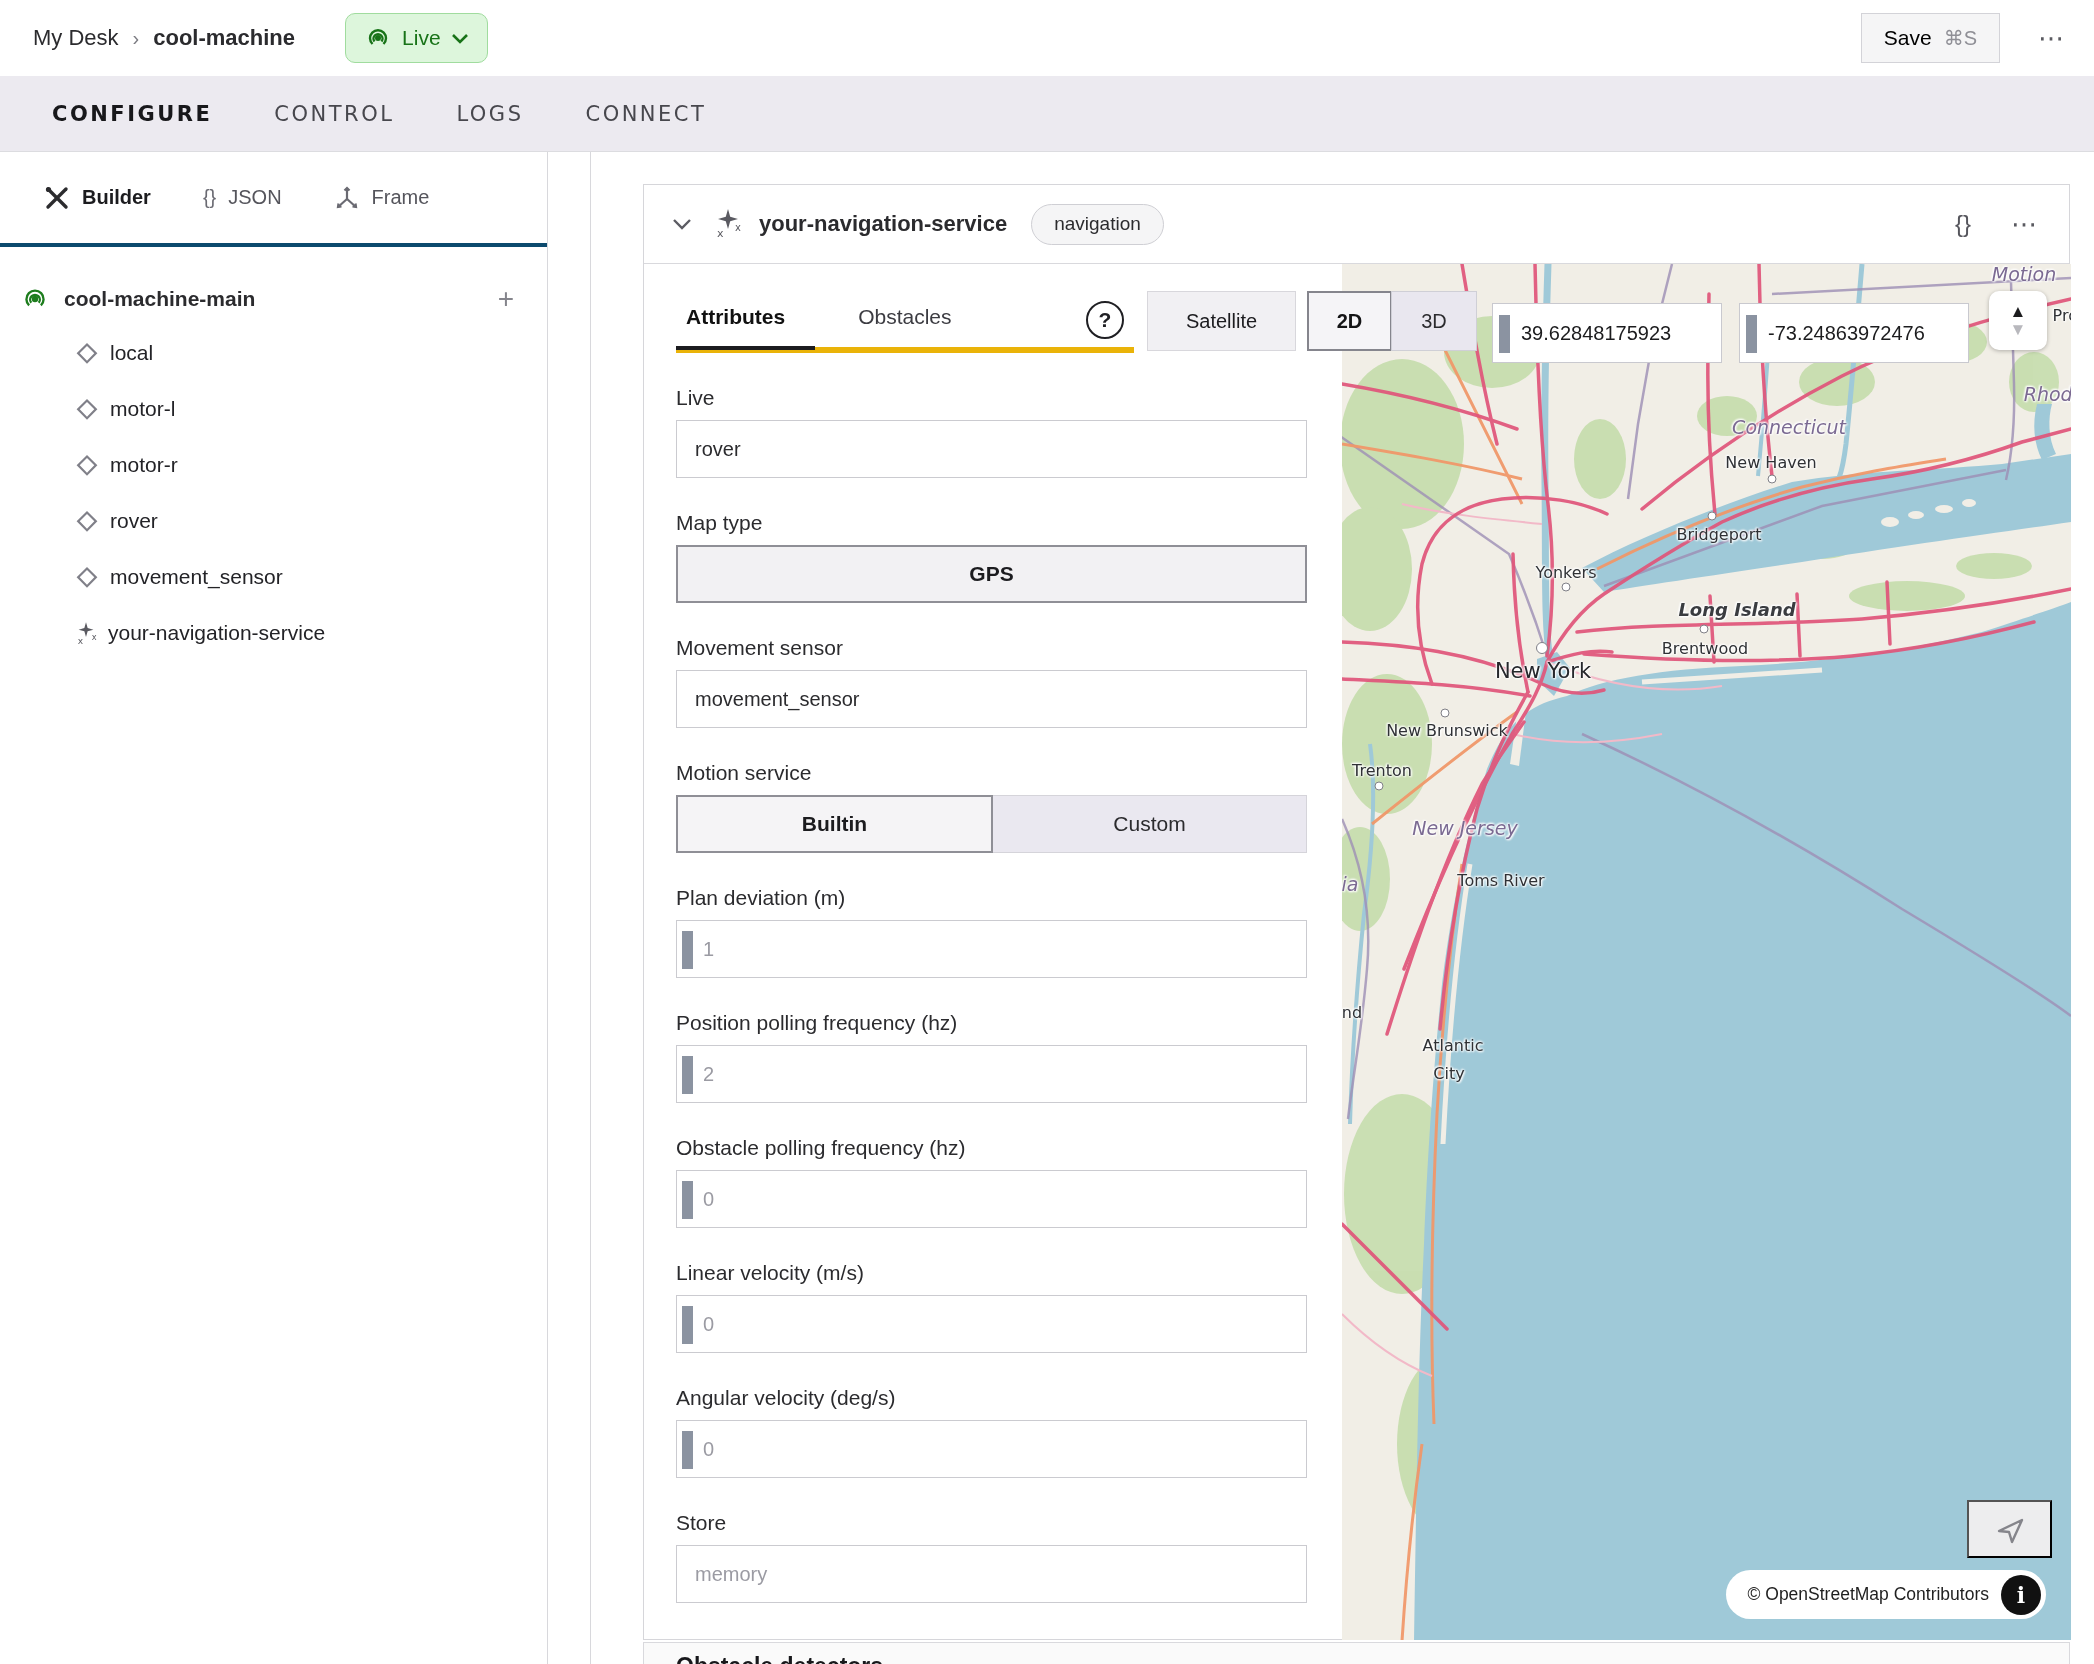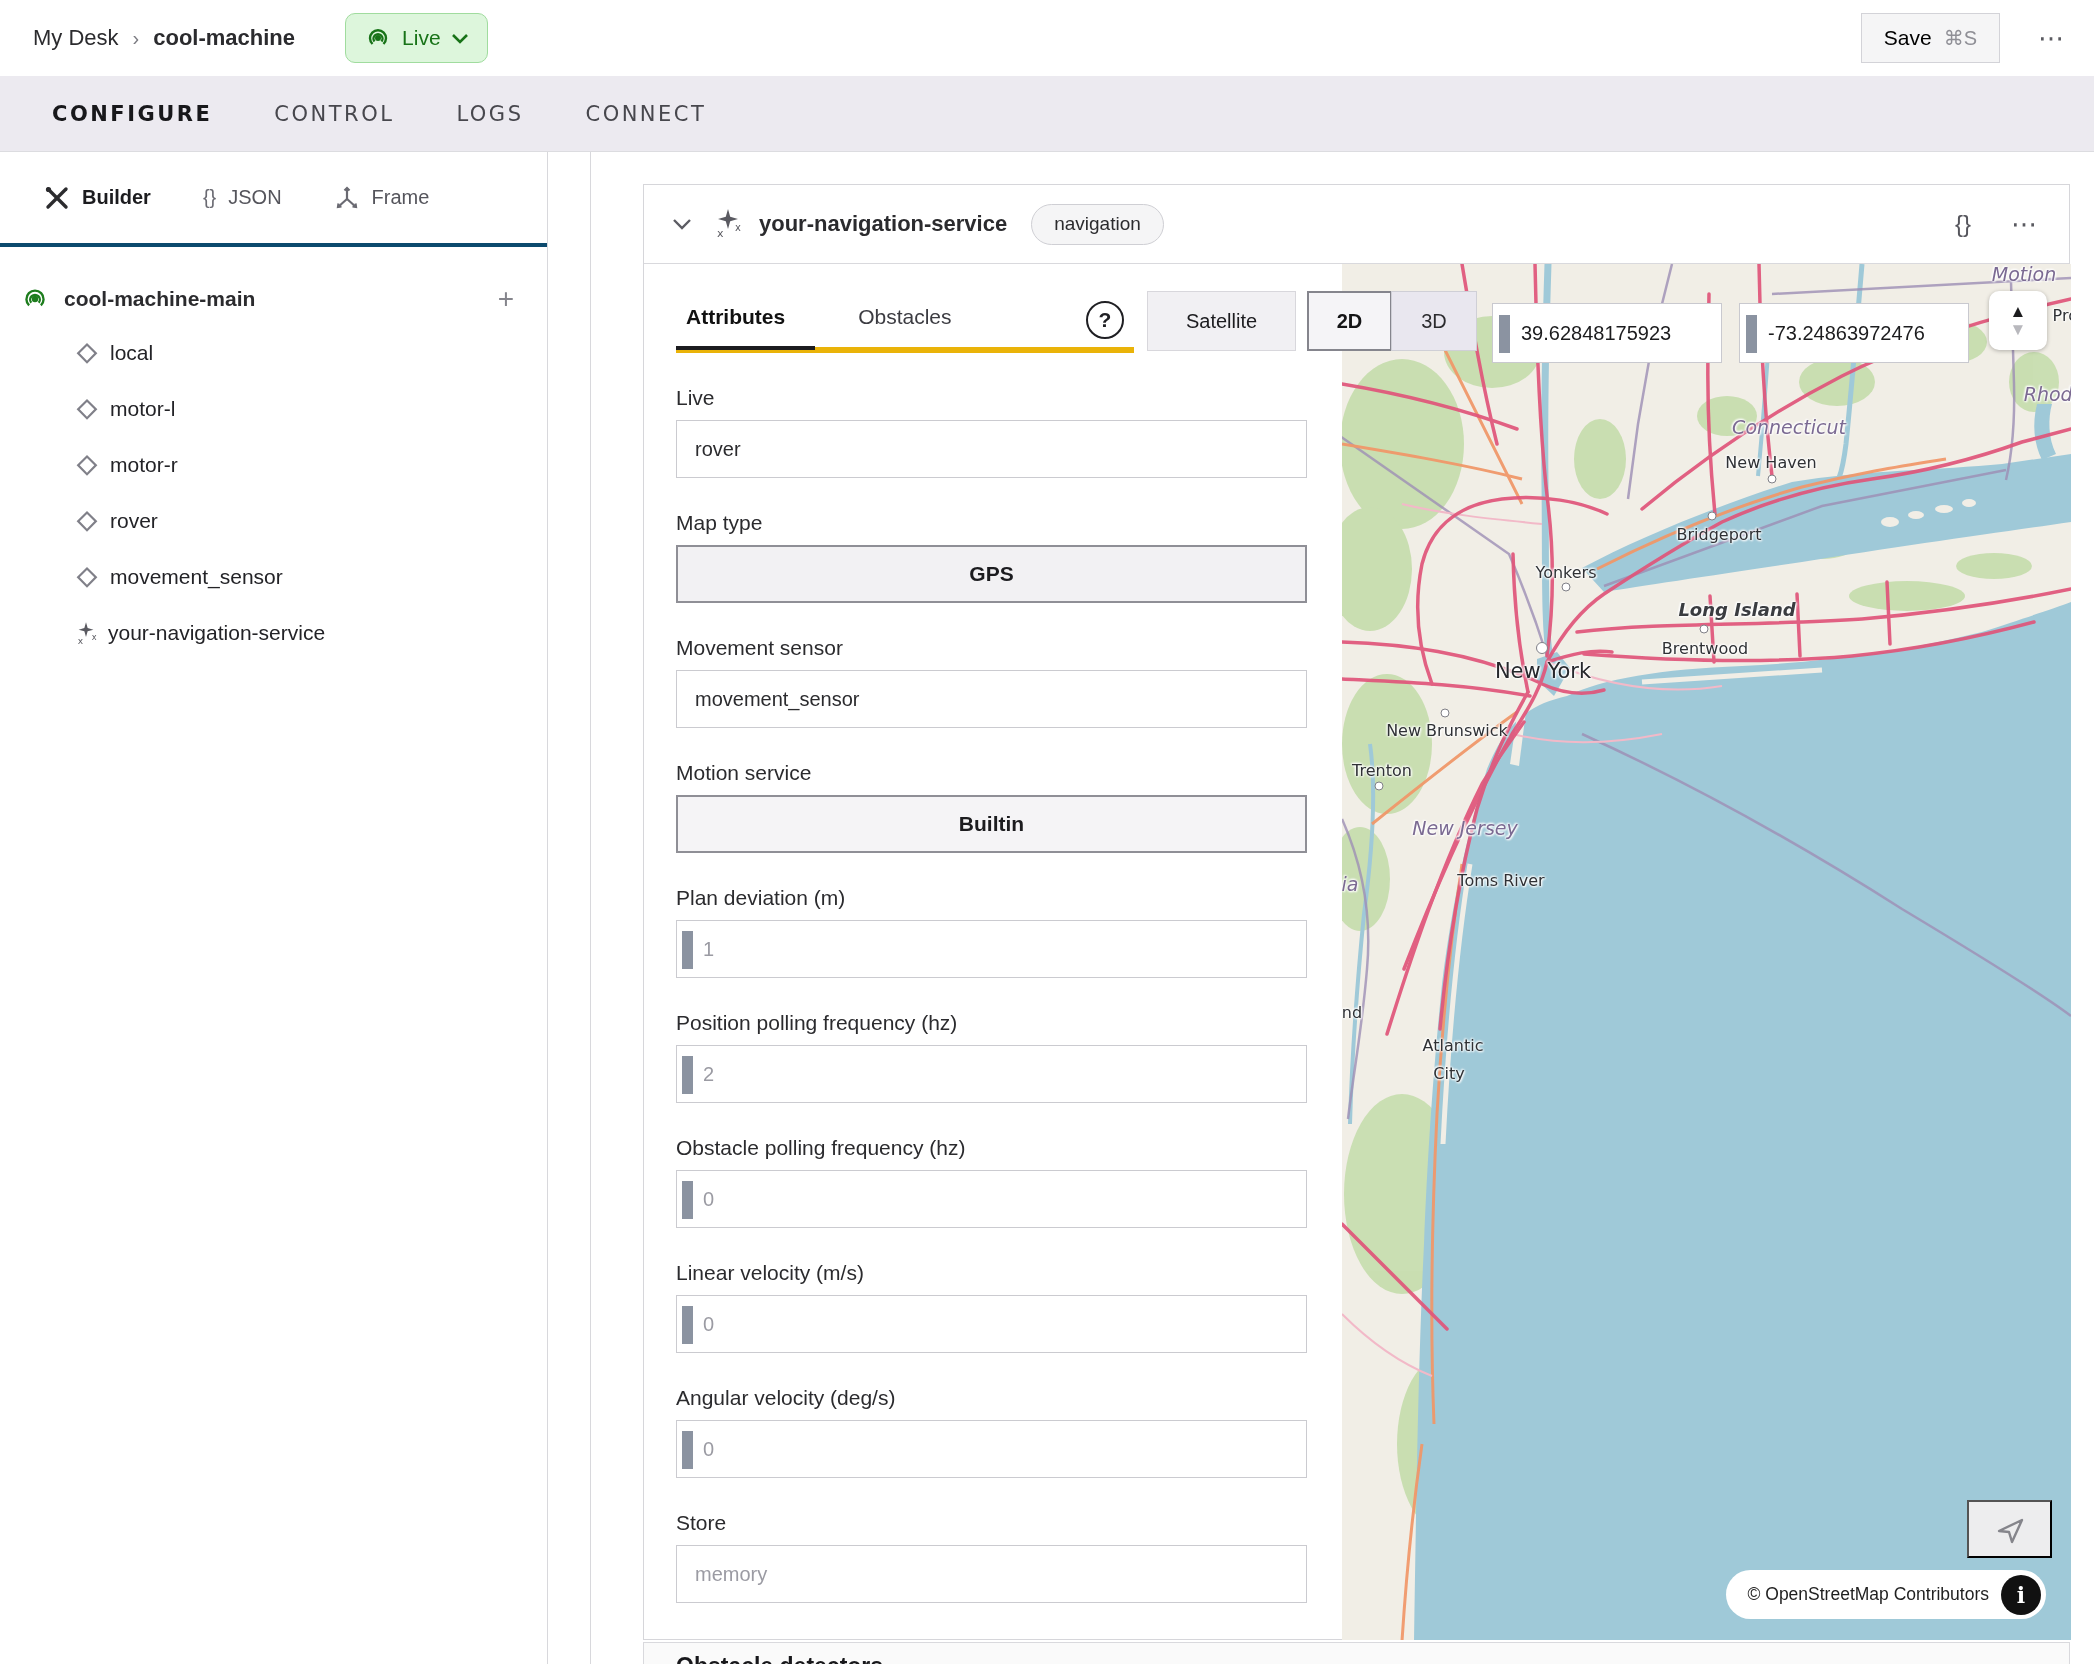--- a/index.html
+++ b/index.html
@@ -330,20 +330,21 @@
 
           <div class="fg">
             <label class="flabel">Movement sensor</label>
             <input class="tinput" value="movement_sensor" style="">
           </div>
 
           <div class="fg">
             <label class="flabel">Motion service</label>
             <div class="seg">
               <button class="on">Builtin</button>
+              <button class="off">Custom</button>
             </div>
           </div>
 
           <div class="fg">
             <label class="flabel">Plan deviation (m)</label>
             <div class="scrub">
                 <span class="bar"></span>
               <input value="1" style="">
               </div>
           </div>

